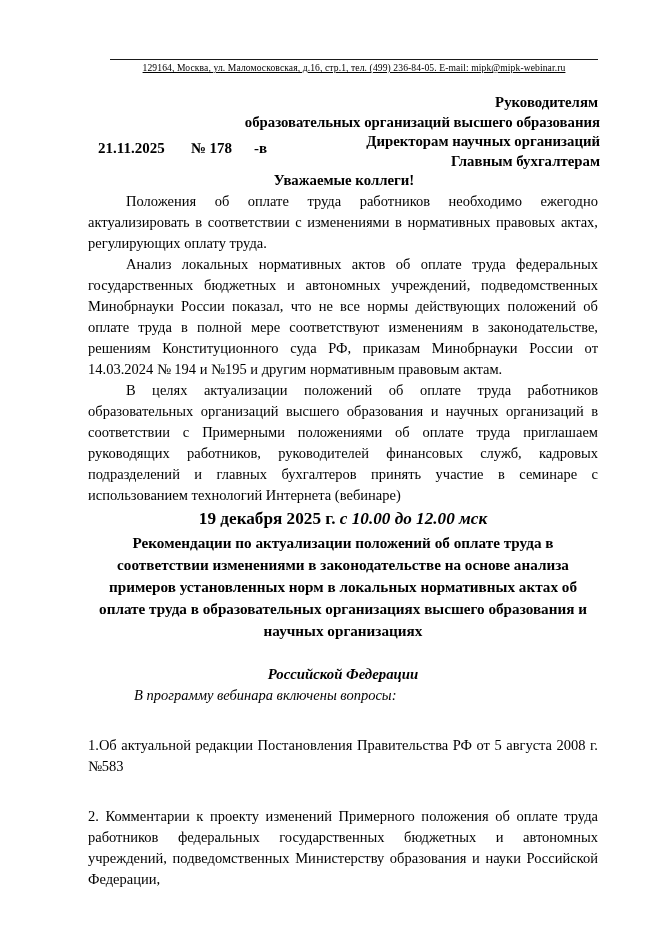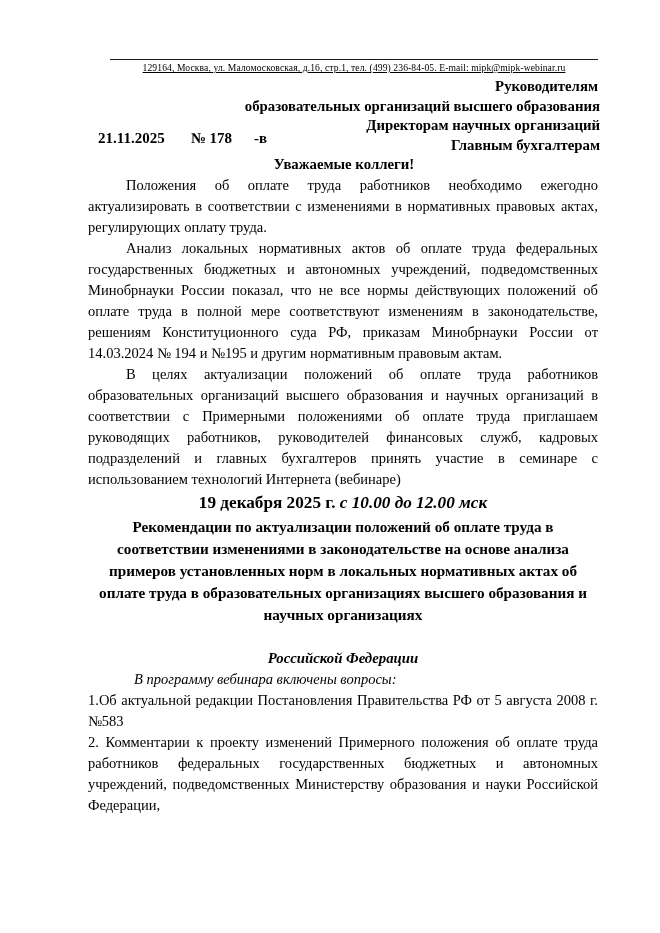--- a/index.html
+++ b/index.html
@@ -33,28 +33,28 @@
   }
   .head-addr {
     font-size:9.6px;
     letter-spacing:0.1px;
     white-space:nowrap;
     text-decoration:underline;
   }
   
   .ref-row {
     position:absolute;
-    left:98px; top:130px;
+    left:98px; top:140px;
     font-weight:bold;
     font-size:15px;
   }
   .ref-row .ref-num   { margin-left:26px; }
   .ref-row .ref-sufx  { margin-left:22px; }
   .addressees {
-    margin:4px 60px 0 200px;
+    margin:20px 60px 0 200px;
     text-align:right;
     font-weight:bold;
     font-size:14.8px;
     line-height:1.32;
   }
   .addressees div:first-child { margin-right:2px; }
   .salutation {
     text-align:center;
     font-weight:bold;
     font-size:14.8px;
@@ -83,21 +83,21 @@
     font-size:15.2px;
     line-height:22px;
   }
   .expert {
     font-weight:bold;
     font-style:italic;
     font-size:14.8px;
     line-height:21.5px;
   }
   .program-intro { text-indent:46px;font-style:italic; }
-  .list-item { text-indent:0; }
+  .list-item { text-indent:0;margin-top:29px; }
 </style>
 </head>
 <body>
 
 <div class="page">
 
   <div class="letterhead">
 
 
     <div class="head-right">

